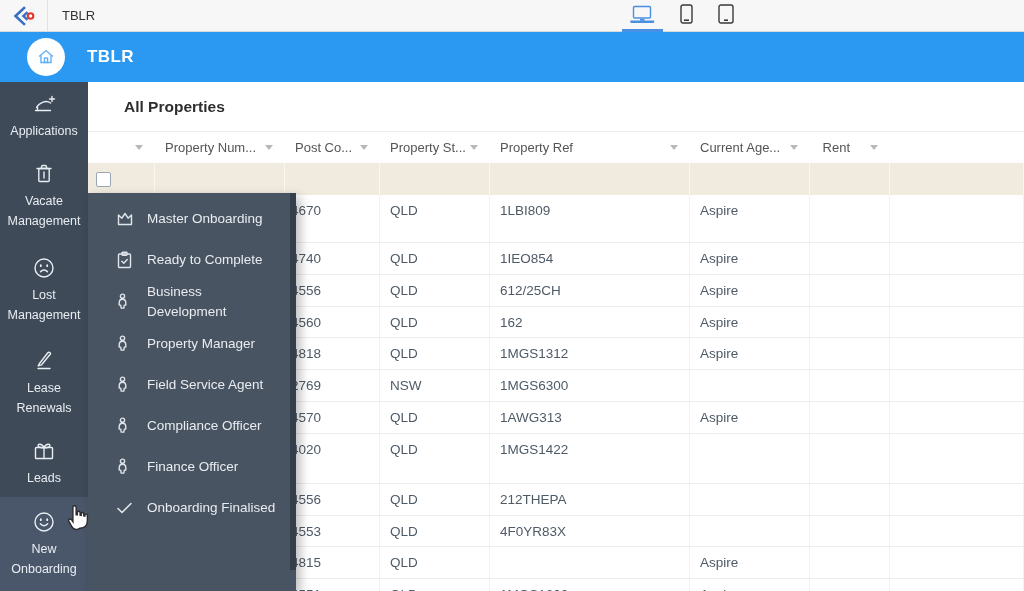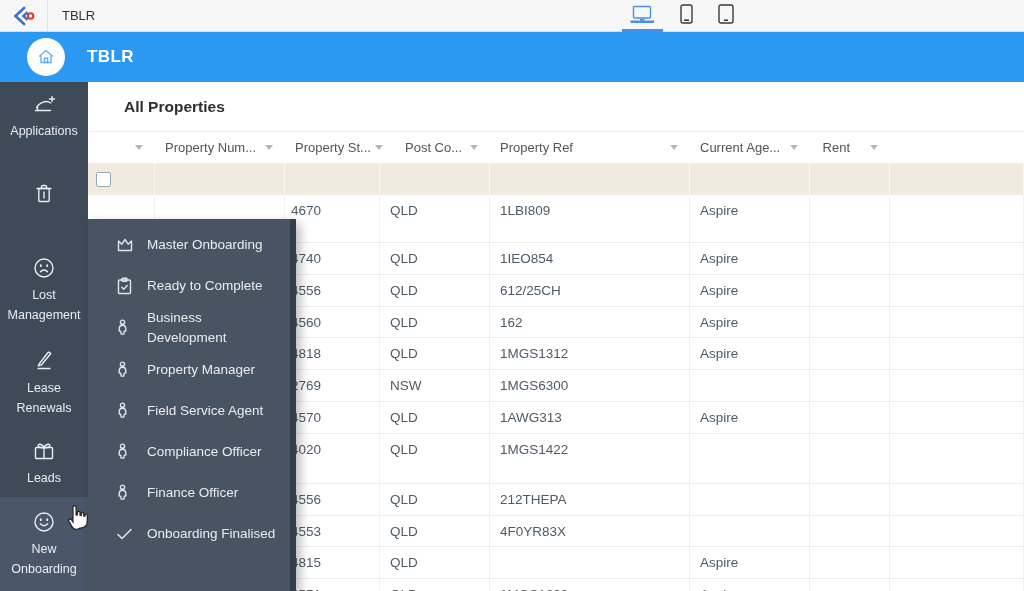--- a/index.html
+++ b/index.html
@@ -69,21 +69,21 @@
   .tbody { position:absolute; left:88px; top:195px; right:0; bottom:0; overflow:hidden; z-index:1; }
   .trow { display:flex; height:31.8px; border-bottom:1px solid #ededed; background:#fff; cursor:pointer; }
   .trow:nth-child(1){ height:48px; }
   .trow:nth-child(8){ height:50px; }
   .trow:nth-child(12){ height:13px; overflow:hidden; }
   .td { font-size:13.5px; color:#4e5a66; padding:8px 10px 0 10px; border-right:1px solid #f2f2f2;
     overflow:hidden; white-space:nowrap; height:100%; }
   .td.post { padding-left:6px; }
 
   
-  .menu { position:absolute; left:88px; top:219px; width:208px; bottom:0; background:#495462;
+  .menu { position:absolute; left:88px; top:193px; width:208px; bottom:0; background:#495462;
     box-shadow:4px 4px 10px rgba(0,0,0,.28); padding-top:5px; z-index:10; }
   .menu-item { display:flex; align-items:center; color:#e9ecf0; font-size:13.5px; line-height:1.45;
     min-height:41px; padding:2px 16px 2px 28px; cursor:pointer; }
   .menu-icon { width:18px; margin-right:13px; flex-shrink:0; display:flex; color:#dfe5ea; }
   .menu-scroll { position:absolute; right:0; top:0; width:6px; height:377px; background:#353e4b; cursor:pointer; }
 
   .cursor { position:absolute; left:68px; top:503px; z-index:99; pointer-events:none; }
 </style>
 </head>
 <body>
@@ -146,20 +146,21 @@
     </div>
     <div class="side-item">
       <span class="side-icon">
         <svg width="22" height="24" viewBox="0 0 22 24" fill="none" stroke="currentColor" stroke-width="1.4" stroke-linecap="round" stroke-linejoin="round">
           <path d="M4 6.5h14"></path>
           <path d="M8.5 6.5V4.8c0-.7.6-1.3 1.3-1.3h2.4c.7 0 1.3.6 1.3 1.3v1.7"></path>
           <rect x="5.8" y="6.5" width="10.4" height="13" rx="1"></rect>
           <path d="M11 10v6"></path>
         </svg>
       </span>
+      <span>Vacate Management</span>
     </div>
     <div class="side-item">
       <span class="side-icon">
         <svg width="24" height="24" viewBox="0 0 24 24" fill="none" stroke="currentColor" stroke-width="1.4" stroke-linecap="round" stroke-linejoin="round">
           <circle cx="12" cy="12" r="9"></circle>
           <path d="M8.8 9.2v1M15.2 9.2v1" stroke-width="1.8"></path>
           <path d="M8.5 15.8c2-2.4 5-2.4 7 0"></path>
         </svg>
       </span>
       <span>Lost Management</span>
@@ -202,26 +203,26 @@
 
 <div class="thead">
     <div class="th w0">
       <span></span>
       <span class="arrow"></span>
     </div>
     <div class="th w1">
       <span>Property Num...</span>
       <span class="arrow"></span>
     </div>
+    <div class="th w2">
+      <span>Post Co...</span>
+      <span class="arrow"></span>
+    </div>
     <div class="th w3">
       <span>Property St...</span>
-      <span class="arrow"></span>
-    </div>
-    <div class="th w2">
-      <span>Post Co...</span>
       <span class="arrow"></span>
     </div>
     <div class="th w4">
       <span>Property Ref</span>
       <span class="arrow"></span>
     </div>
     <div class="th w5">
       <span>Current Age...</span>
       <span class="arrow"></span>
     </div>

